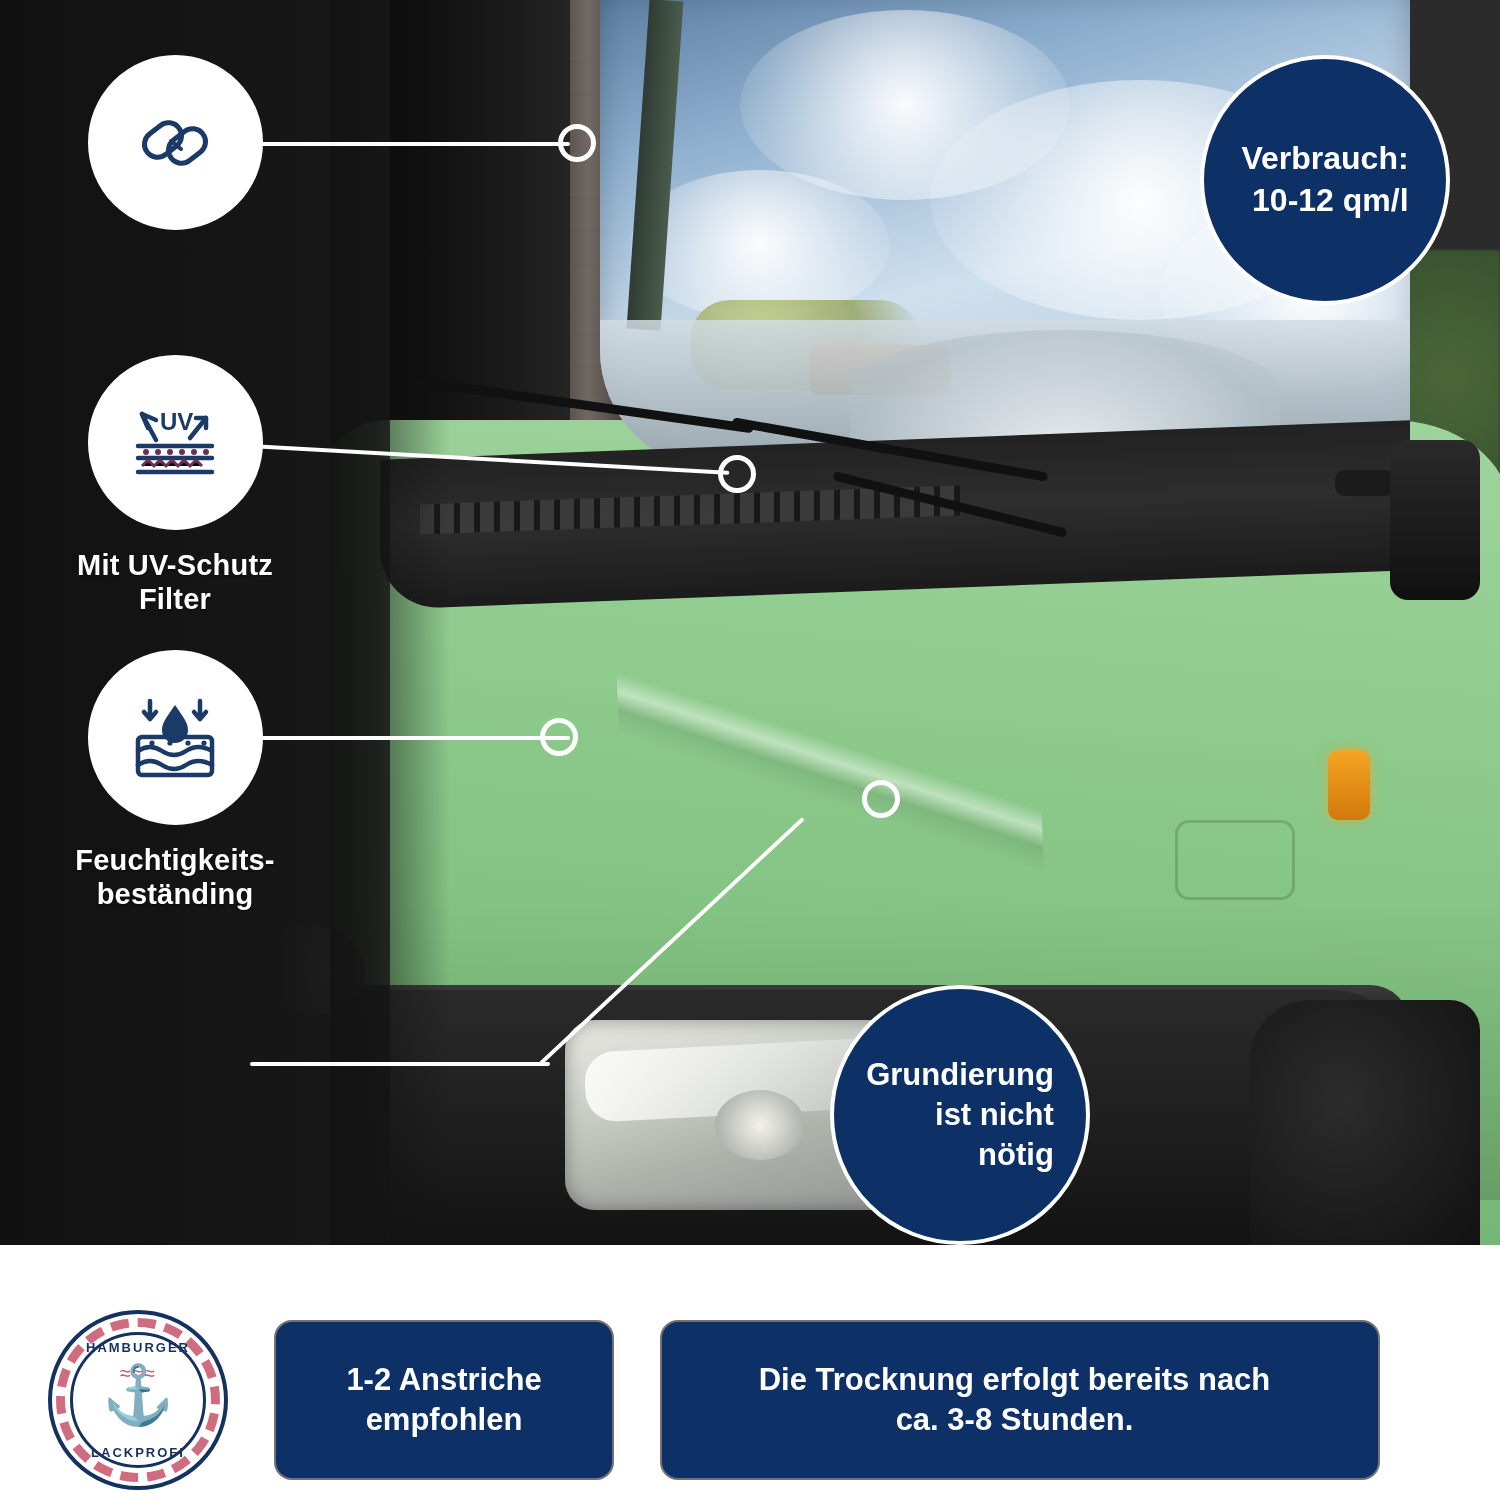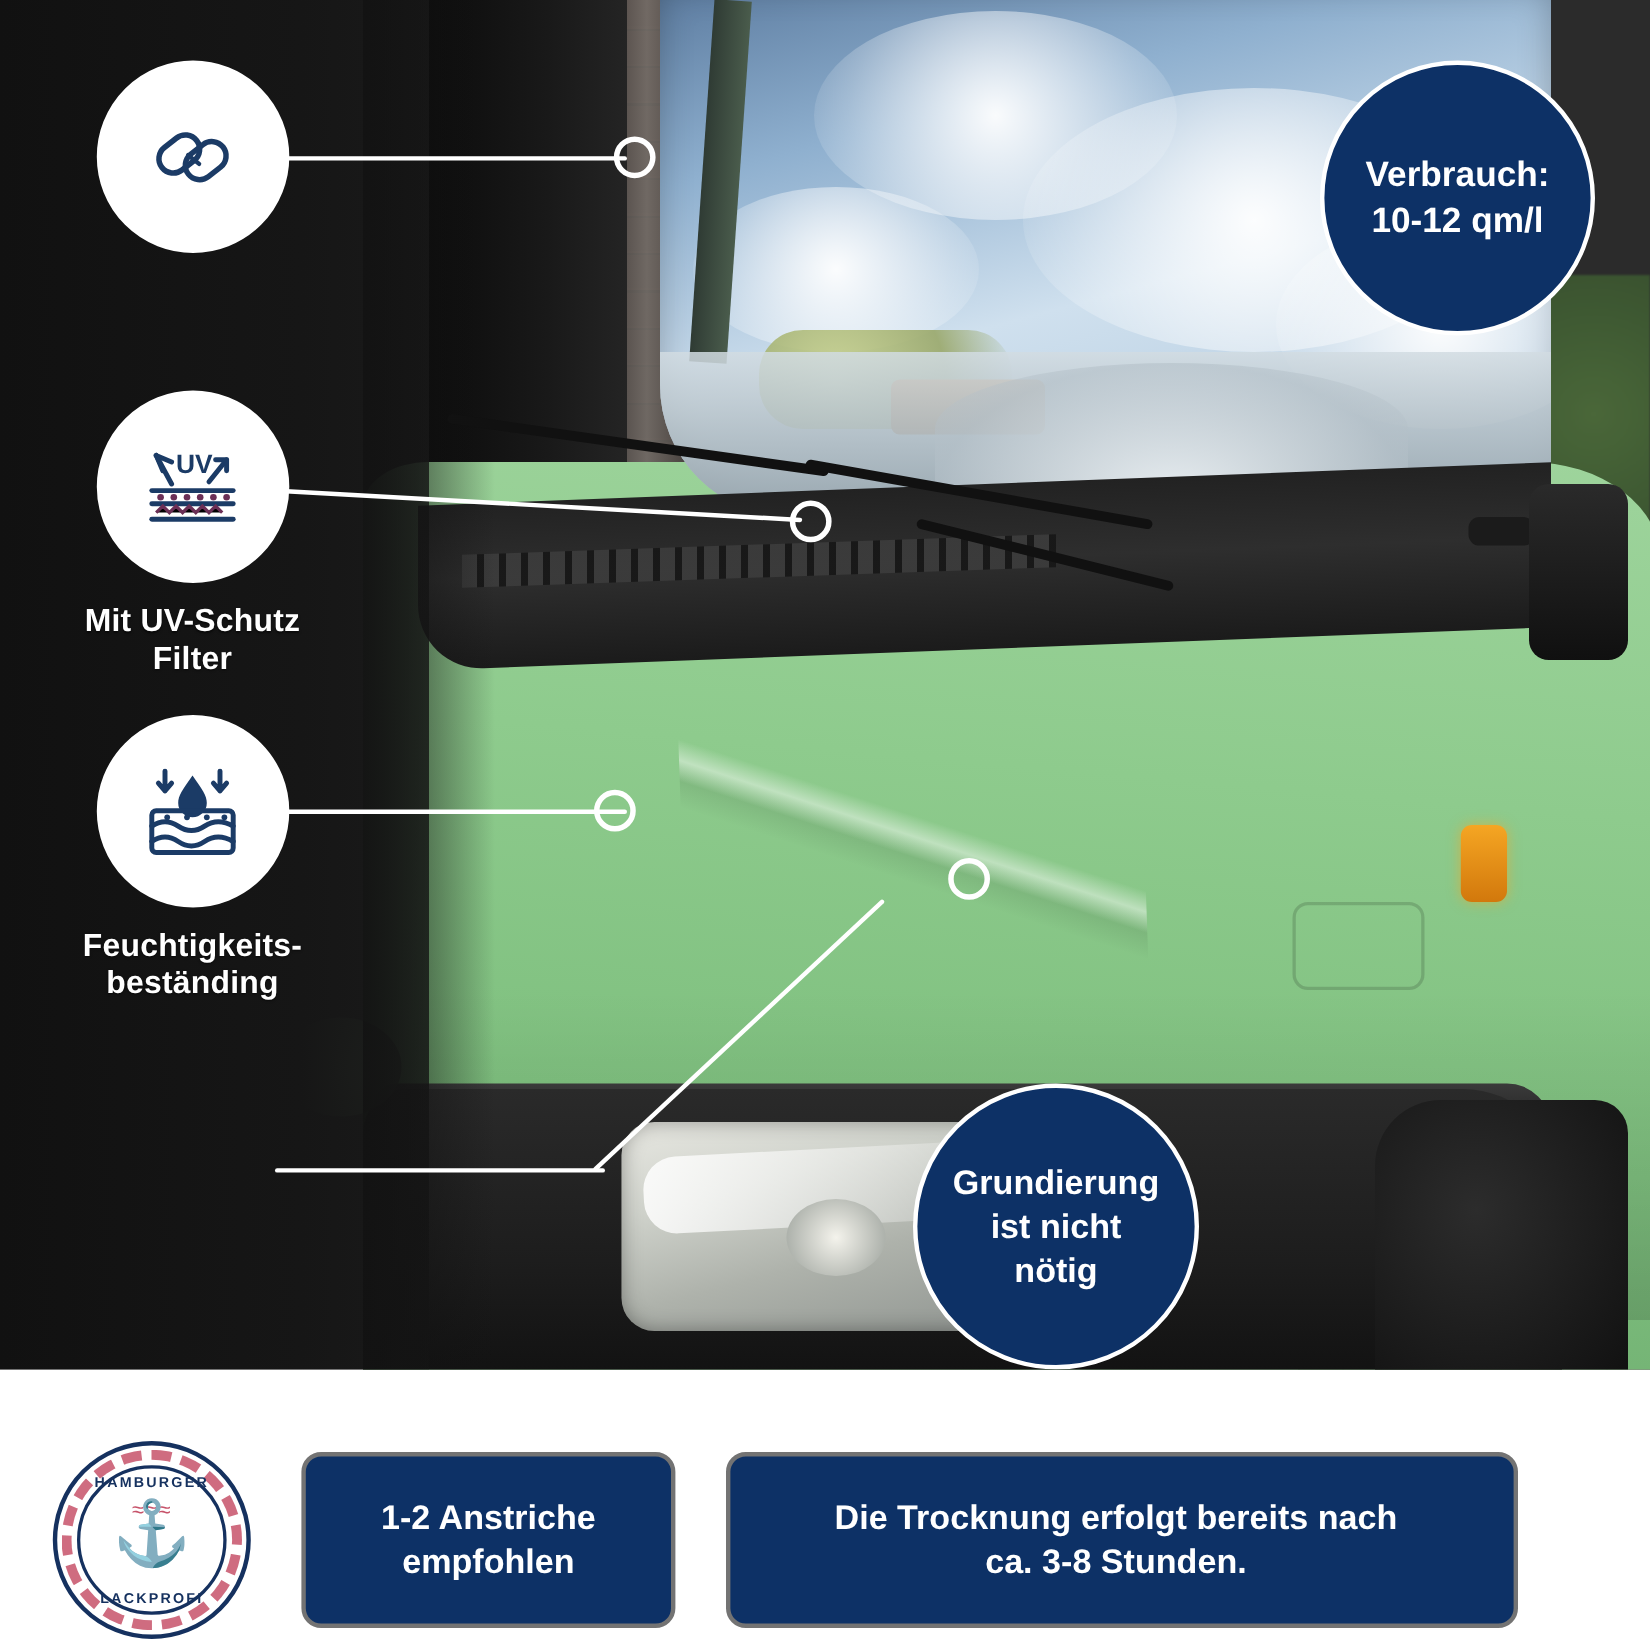--- a/index.html
+++ b/index.html
@@ -252,21 +252,21 @@
     background: transparent;
   }
 
   
   .callout{
     position:absolute;
     border-radius:50%;
     background:#0d3166;
     color:#ffffff;
     display:flex; align-items:center; justify-content:center;
-    text-align:center;
+    text-align:right;
     font-weight:bold;
     line-height:1.3;
     border:4px solid #ffffff;
   }
   .callout.c-consumption{
     left:1200px; top:55px; width:250px; height:250px;
     font-size:32px;
   }
   .callout.c-primer{
     left:830px; top:985px; width:260px; height:260px;
@@ -310,21 +310,21 @@
   .logo .anchor{
     position:absolute; left:0; right:0; top:56px;
     text-align:center; font-size:58px; color:#15315f; line-height:1;
   }
   .logo .waves{
     position:absolute; left:0; right:0; top:52px;
     text-align:center; font-size:20px; color:#c7536a; letter-spacing:1px;
   }
 
   .pill{
-    border:4px solid #737373;
+    border:2px solid #737373;
     background:#0d3166;
     color:#ffffff;
     border-radius:18px;
     font-size:31px;
     font-weight:bold;
     line-height:1.28;
     text-align:center;
     display:flex; align-items:center; justify-content:center;
     padding: 0 24px;
   }

